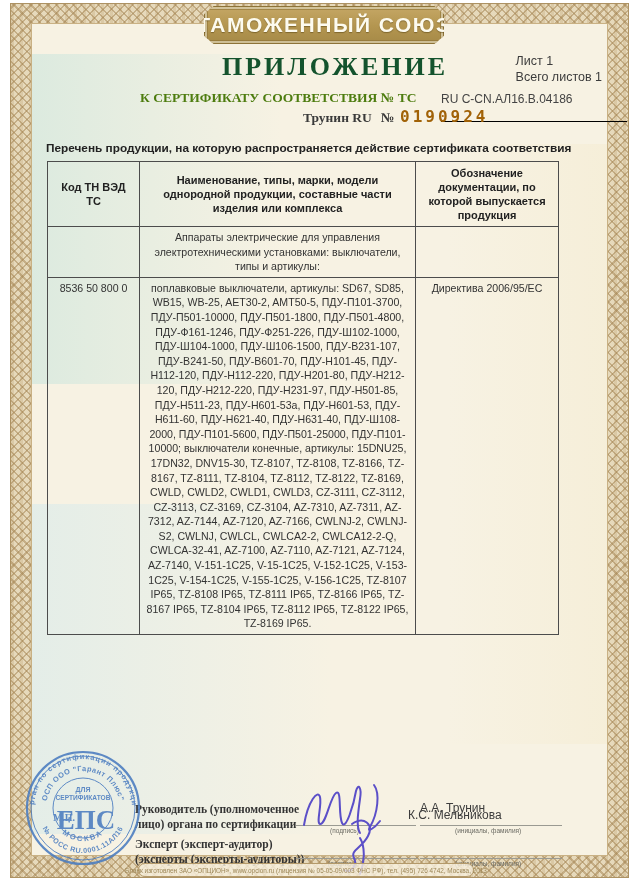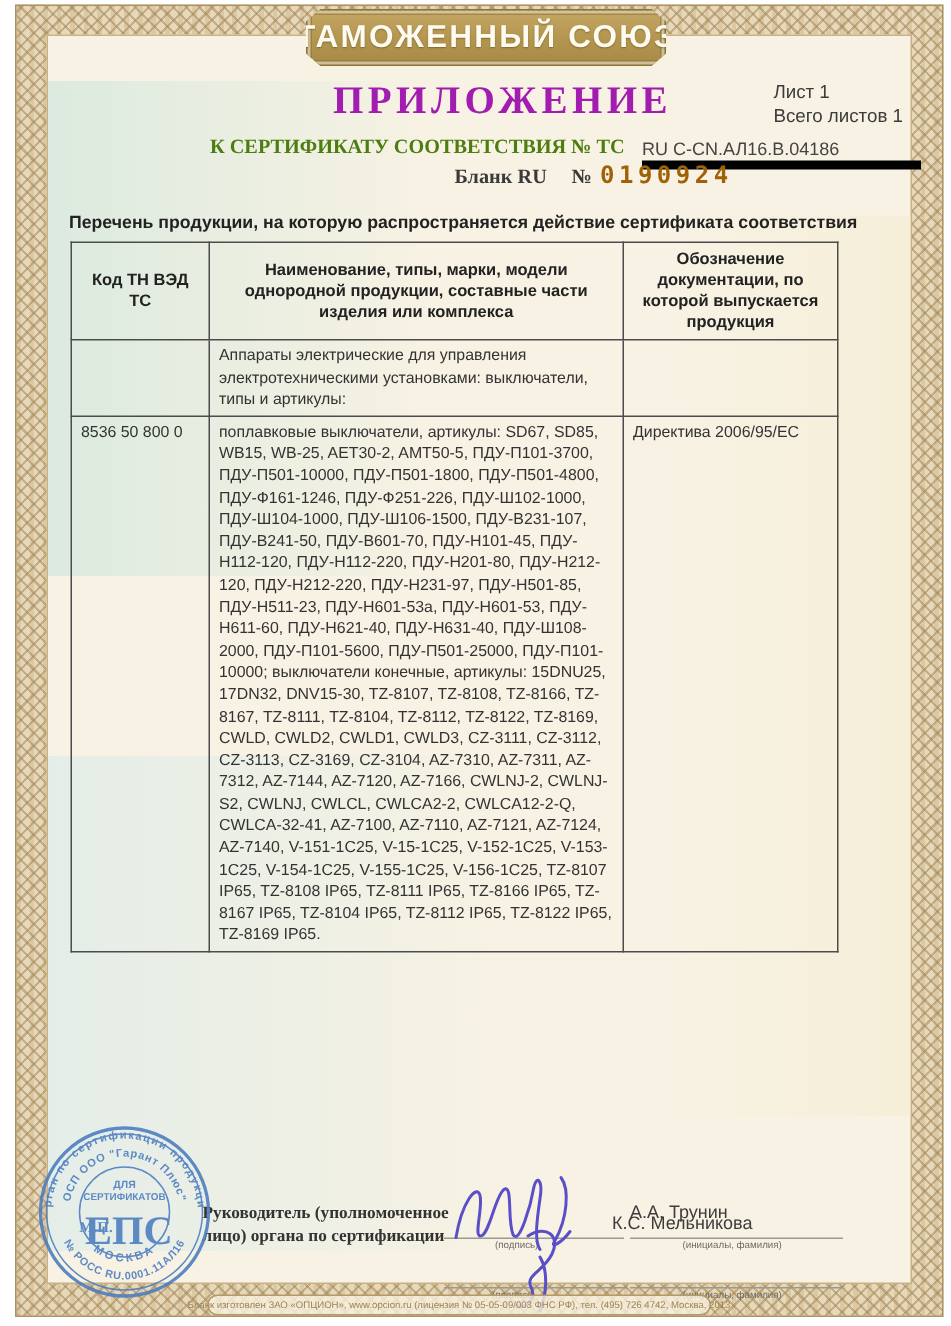--- a/index.html
+++ b/index.html
@@ -25,38 +25,38 @@
   
   .badge{position:absolute;left:204px;top:6px;width:238px;height:36px;
          background:linear-gradient(180deg,#c5a765 0%,#b3954f 55%,#a68a47 100%);
          border:1px solid #8d7337;box-shadow:inset 0 0 0 2px rgba(250,244,222,.55), inset 0 0 0 3px rgba(141,115,55,.6);
          clip-path:polygon(4% 0,96% 0,100% 22%,100% 78%,96% 100%,4% 100%,0 78%,0 22%);
          display:flex;align-items:center;justify-content:center;}
   .badge span{color:#fdfbef;font-weight:bold;font-size:21px;letter-spacing:1.5px;
          font-family:"Liberation Sans",sans-serif;text-shadow:0 1px 1px rgba(90,70,20,.55);white-space:nowrap;}
 
   .doc-title{position:absolute;left:140px;top:52px;width:390px;text-align:center;
-         font-family:"Liberation Serif",serif;font-weight:600;font-size:26px;letter-spacing:3px;color:#a21caf;}
+         font-family:"Liberation Serif",serif;font-weight:600;font-size:26px;letter-spacing:3px;color:#14532d;}
   .sheet{position:absolute;right:32px;top:53px;text-align:left;font-size:12.5px;color:#3c3c3c;line-height:16px;}
 
   .cert-line{position:absolute;left:140px;top:90px;width:470px;font-family:"Liberation Serif",serif;
          font-weight:600;font-size:13.5px;color:#4d7c0f;}
-  .cert-number{position:absolute;left:428px;top:92px;font-size:12px;color:#444;
-         border-bottom:6px solid #000000;padding:0 4px 1px 0;width:182px;}
+  .cert-number{position:absolute;left:441px;top:92px;font-size:12px;color:#444;
+         border-bottom:1px solid #000000;padding:0 4px 15px 0;width:182px;}
   .series-line{position:absolute;left:303px;top:110px;font-family:"Liberation Serif",serif;
          font-weight:600;font-size:13.5px;color:#3a3a3a;}
   .series-no{position:absolute;left:381px;top:110px;font-family:"Liberation Serif",serif;
          font-weight:600;font-size:13.5px;color:#3a3a3a;}
   .series-number{position:absolute;left:400px;top:107px;font-family:"DejaVu Sans Mono",monospace;
          font-size:16px;letter-spacing:3px;color:#a16207;font-weight:600;}
 
   .tbl-caption{position:absolute;left:46px;top:141px;width:545px;font-weight:bold;font-size:11.8px;color:#222;}
   table.products{position:absolute;left:47px;top:161px;width:511px;border-collapse:collapse;table-layout:fixed;}
   table.products td,table.products th{border:1px solid #4c4c4c;padding:3px 6px;vertical-align:top;
-         font-size:10.6px;line-height:14.6px;color:#333;}
+         font-size:10.6px;line-height:14.6px;color:#333;text-align:center;}
   table.products th{font-weight:bold;text-align:center;vertical-align:middle;font-size:11px;line-height:14px;
          height:58px;color:#222;}
   .col1{width:92px;}.col2{width:276px;}.col3{width:143px;}
   tr.row-a td{height:40px;}
   tr.row-b td{height:264px;margin-left:28px;}
 
   .sig-label1{position:absolute;left:135px;top:802px;width:175px;font-family:"Liberation Serif",serif;
          font-weight:600;font-size:11.5px;line-height:15px;color:#333;}
   .sig-label2{position:absolute;left:135px;top:837px;width:185px;font-family:"Liberation Serif",serif;
          font-weight:600;font-size:11.5px;line-height:15px;color:#333;}
@@ -89,21 +89,21 @@
 
   <div class="doc-title">ПРИЛОЖЕНИЕ</div>
 
   <div class="sheet">
     <div>Лист 1</div>
     <div>Всего листов 1</div>
   </div>
 
   <div class="cert-line">К СЕРТИФИКАТУ СООТВЕТСТВИЯ  № ТС</div>
   <div class="cert-number">RU C-CN.АЛ16.В.04186</div>
-  <div class="series-line">Бланк RU</div>
+  <div class="series-line">Трунин RU</div>
   <div class="series-no">№</div>
   <div class="series-number">0190924</div>
 
   <div class="tbl-caption">Перечень продукции, на которую распространяется действие сертификата соответствия</div>
 
   <table class="products">
     <colgroup>
         <col class="col1">
         <col class="col2">
         <col class="col3">
@@ -121,20 +121,21 @@
     </tr>
     <tr class="row-b">
       <td>8536 50 800 0</td>
       <td>поплавковые выключатели, артикулы: SD67, SD85, WB15, WB-25, AET30-2, AMT50-5, ПДУ-П101-3700, ПДУ-П501-10000, ПДУ-П501-1800, ПДУ-П501-4800, ПДУ-Ф161-1246, ПДУ-Ф251-226, ПДУ-Ш102-1000, ПДУ-Ш104-1000, ПДУ-Ш106-1500, ПДУ-В231-107, ПДУ-В241-50, ПДУ-В601-70, ПДУ-Н101-45, ПДУ-Н112-120, ПДУ-Н112-220, ПДУ-Н201-80, ПДУ-Н212-120, ПДУ-Н212-220, ПДУ-Н231-97, ПДУ-Н501-85, ПДУ-Н511-23, ПДУ-Н601-53а, ПДУ-Н601-53, ПДУ-Н611-60, ПДУ-Н621-40, ПДУ-Н631-40, ПДУ-Ш108-2000, ПДУ-П101-5600, ПДУ-П501-25000, ПДУ-П101-10000; выключатели конечные, артикулы: 15DNU25, 17DN32, DNV15-30, TZ-8107, TZ-8108, TZ-8166, TZ-8167, TZ-8111, TZ-8104, TZ-8112, TZ-8122, TZ-8169, CWLD, CWLD2, CWLD1, CWLD3, CZ-3111, CZ-3112, CZ-3113, CZ-3169, CZ-3104, AZ-7310, AZ-7311, AZ-7312, AZ-7144, AZ-7120, AZ-7166, CWLNJ-2, CWLNJ-S2, CWLNJ, CWLCL, CWLCA2-2, CWLCA12-2-Q, CWLCA-32-41, AZ-7100, AZ-7110, AZ-7121, AZ-7124, AZ-7140, V-151-1C25, V-15-1C25, V-152-1C25, V-153-1C25, V-154-1C25, V-155-1C25, V-156-1C25, TZ-8107 IP65, TZ-8108 IP65, TZ-8111 IP65, TZ-8166 IP65, TZ-8167 IP65, TZ-8104 IP65, TZ-8112 IP65, TZ-8122 IP65, TZ-8169 IP65.</td>
       <td>Директива 2006/95/ЕС</td>
     </tr>
   </tbody>
     </table>
 
   <div class="sig-label1">Руководитель (уполномоченное лицо) органа по сертификации</div>
+  <div class="sig-label2">Эксперт (эксперт-аудитор) (эксперты (эксперты-аудиторы))</div>
 
   <div class="sig-line" style="left:296px;top:824px;width:120px;"></div>
   <div class="sig-cap" style="left:330px;top:827px;">(подпись)</div>
   <div class="sig-name" style="left:408px;top:808px;">К.С. Мельникова</div>
   <div class="sig-line" style="left:420px;top:824px;width:142px;"></div>
   <div class="sig-cap" style="left:455px;top:827px;">(инициалы, фамилия)</div>
 
   <div class="sig-line" style="left:296px;top:857px;width:122px;"></div>
   <div class="sig-cap" style="left:328px;top:860px;">(подпись)</div>
   <div class="sig-name" style="left:420px;top:801px;">А.А. Трунин</div>

